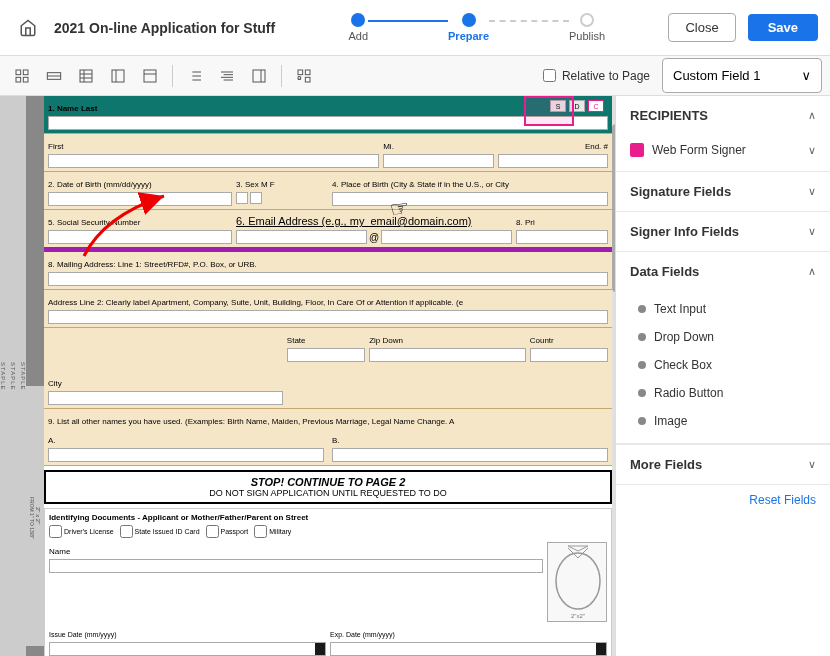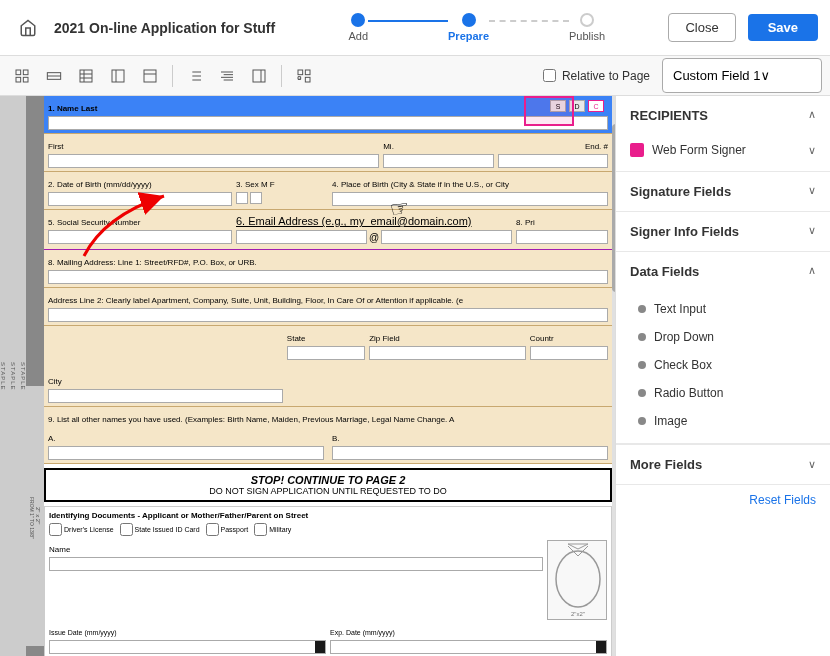--- a/index.html
+++ b/index.html
@@ -129,21 +129,21 @@
     .custom-field-dropdown {
       padding: 9px 10px;
       border: 1px solid #aaa;
       border-radius: 4px;
       background: #fff;
       font-size: 13px;
       cursor: pointer;
       min-width: 160px;
       display: flex;
       align-items: center;
-      justify-content: flex-start;
+      justify-content: space-between;
     }
 
     
     .main-area {
       display: flex;
       height: calc(656px - 56px - 40px);
     }
 
     
     .pdf-area {
@@ -165,20 +165,21 @@
       border-left: 1px solid #ddd;
       overflow-y: auto;
       flex-shrink: 0;
     }
 
     .sidebar-section {
       border-bottom: 1px solid #e8e8e8;
     }
     .sidebar-section-header {
       display: flex;
+      align-items: center;
       justify-content: space-between;
       padding: 12px 14px;
       cursor: pointer;
       gap: 16px;
     }
     .sidebar-section-title {
       font-size: 13px;
       font-weight: bold;
       color: #333;
     }
@@ -377,21 +378,21 @@
           <span style="writing-mode:vertical-rl; font-size:6px; letter-spacing:1px;">STAPLE</span>
         </div>
 
         <div style="position:absolute; left:26px; top:290px; width:18px; height:260px; background:#ccc; display:flex; flex-direction:column; justify-content:center; align-items:center; font-size:6px; color:#555; writing-mode:vertical-rl;">
           <span>2" x 2"</span>
           <span style="font-size:5px; margin-top:4px;">FROM 1" TO 13/8"</span>
         </div>
 
         <div style="position:absolute; left:44px; top:0; width:568px; background:#fff;">
 
-          <div style="background:#3b82f6; border-bottom:1px solid #c8a870; padding:3px 4px; position:relative; min-height:35px;">
+          <div style="background:#0f766e; border-bottom:1px solid #c8a870; padding:3px 4px; position:relative; min-height:35px;">
             <span style="font-size:8px; font-weight:bold;">1. Name Last</span>
             <div style="display:flex; gap:2px; margin-top:2px; position:relative;">
               <div style="flex:3; border:1px solid #aaa; height:14px; background:#fff;"></div>
               <div style="position:absolute; right:4px; top:-16px; display:flex; gap:3px; align-items:center;">
                 <div style="width:16px; height:12px; border:1px solid #aaa; background:#e8e8e8; font-size:7px; display:flex; align-items:center; justify-content:center;">S</div>
                 <div style="width:16px; height:12px; border:1px solid #aaa; background:#e8e8e8; font-size:7px; display:flex; align-items:center; justify-content:center;">D</div>
                 <div style="width:16px; height:12px; border:1px solid #e91e8c; background:#fff; font-size:7px; display:flex; align-items:center; justify-content:center; color:#e91e8c;">C</div>
               </div>
             </div>
             
@@ -424,21 +425,21 @@
                 <div style="width:12px; height:12px; border:1px solid #aaa; background:#fff;"></div>
                 <div style="width:12px; height:12px; border:1px solid #aaa; background:#fff;"></div>
               </div>
             </div>
             <div style="flex:3;">
               <span style="font-size:8px;">4. Place of Birth (City &amp; State if in the U.S., or City</span>
               <div style="border:1px solid #aaa; height:14px; background:#fff; margin-top:2px;"></div>
             </div>
           </div>
 
-          <div style="background:#f5e6c8; border-bottom:1px solid #a21caf; padding:3px 4px; min-height:40px;">
+          <div style="background:#f5e6c8; border-bottom:5px solid #a21caf; padding:3px 4px; min-height:40px;">
             <div style="display:flex; gap:4px;">
               <div style="flex:2;">
                 <span style="font-size:8px;">5. Social Security Number</span>
                 <div style="border:1px solid #aaa; height:14px; background:#fff; margin-top:2px;"></div>
               </div>
               <div style="flex:3;">
                 <span style="font-size:11px;text-decoration:underline;">6. Email Address (e.g., my_email@domain.com)</span>
                 <div style="display:flex; align-items:center; margin-top:2px; gap:2px;">
                   <div style="border:1px solid #aaa; height:14px; background:#fff; flex:1;"></div>
                   <span style="font-size:10px;">@</span>
@@ -465,21 +466,21 @@
           <div style="background:#f5e6c8; border-bottom:1px solid #c8a870; padding:3px 4px; min-height:30px; display:flex; gap:4px;">
             <div style="flex:3;margin-top:43px;">
               <span style="font-size:8px;">City</span>
               <div style="border:1px solid #aaa; height:14px; background:#fff; margin-top:2px;"></div>
             </div>
             <div style="flex:1;">
               <span style="font-size:8px;">State</span>
               <div style="border:1px solid #aaa; height:14px; background:#fff; margin-top:2px;"></div>
             </div>
             <div style="flex:2;">
-              <span style="font-size:8px;">Zip Field</span>
+              <span style="font-size:8px;">Zip Down</span>
               <div style="border:1px solid #aaa; height:14px; background:#fff; margin-top:2px;"></div>
             </div>
             <div style="flex:1;">
               <span style="font-size:8px;">Countr</span>
               <div style="border:1px solid #aaa; height:14px; background:#fff; margin-top:2px;"></div>
             </div>
           </div>
 
           <div style="background:#f5e6c8; border-bottom:1px solid #c8a870; padding:3px 4px; min-height:50px;">
             <span style="font-size:8px;">9. List all other names you have used. (Examples: Birth Name, Maiden, Previous Marriage, Legal Name Change. A</span>

